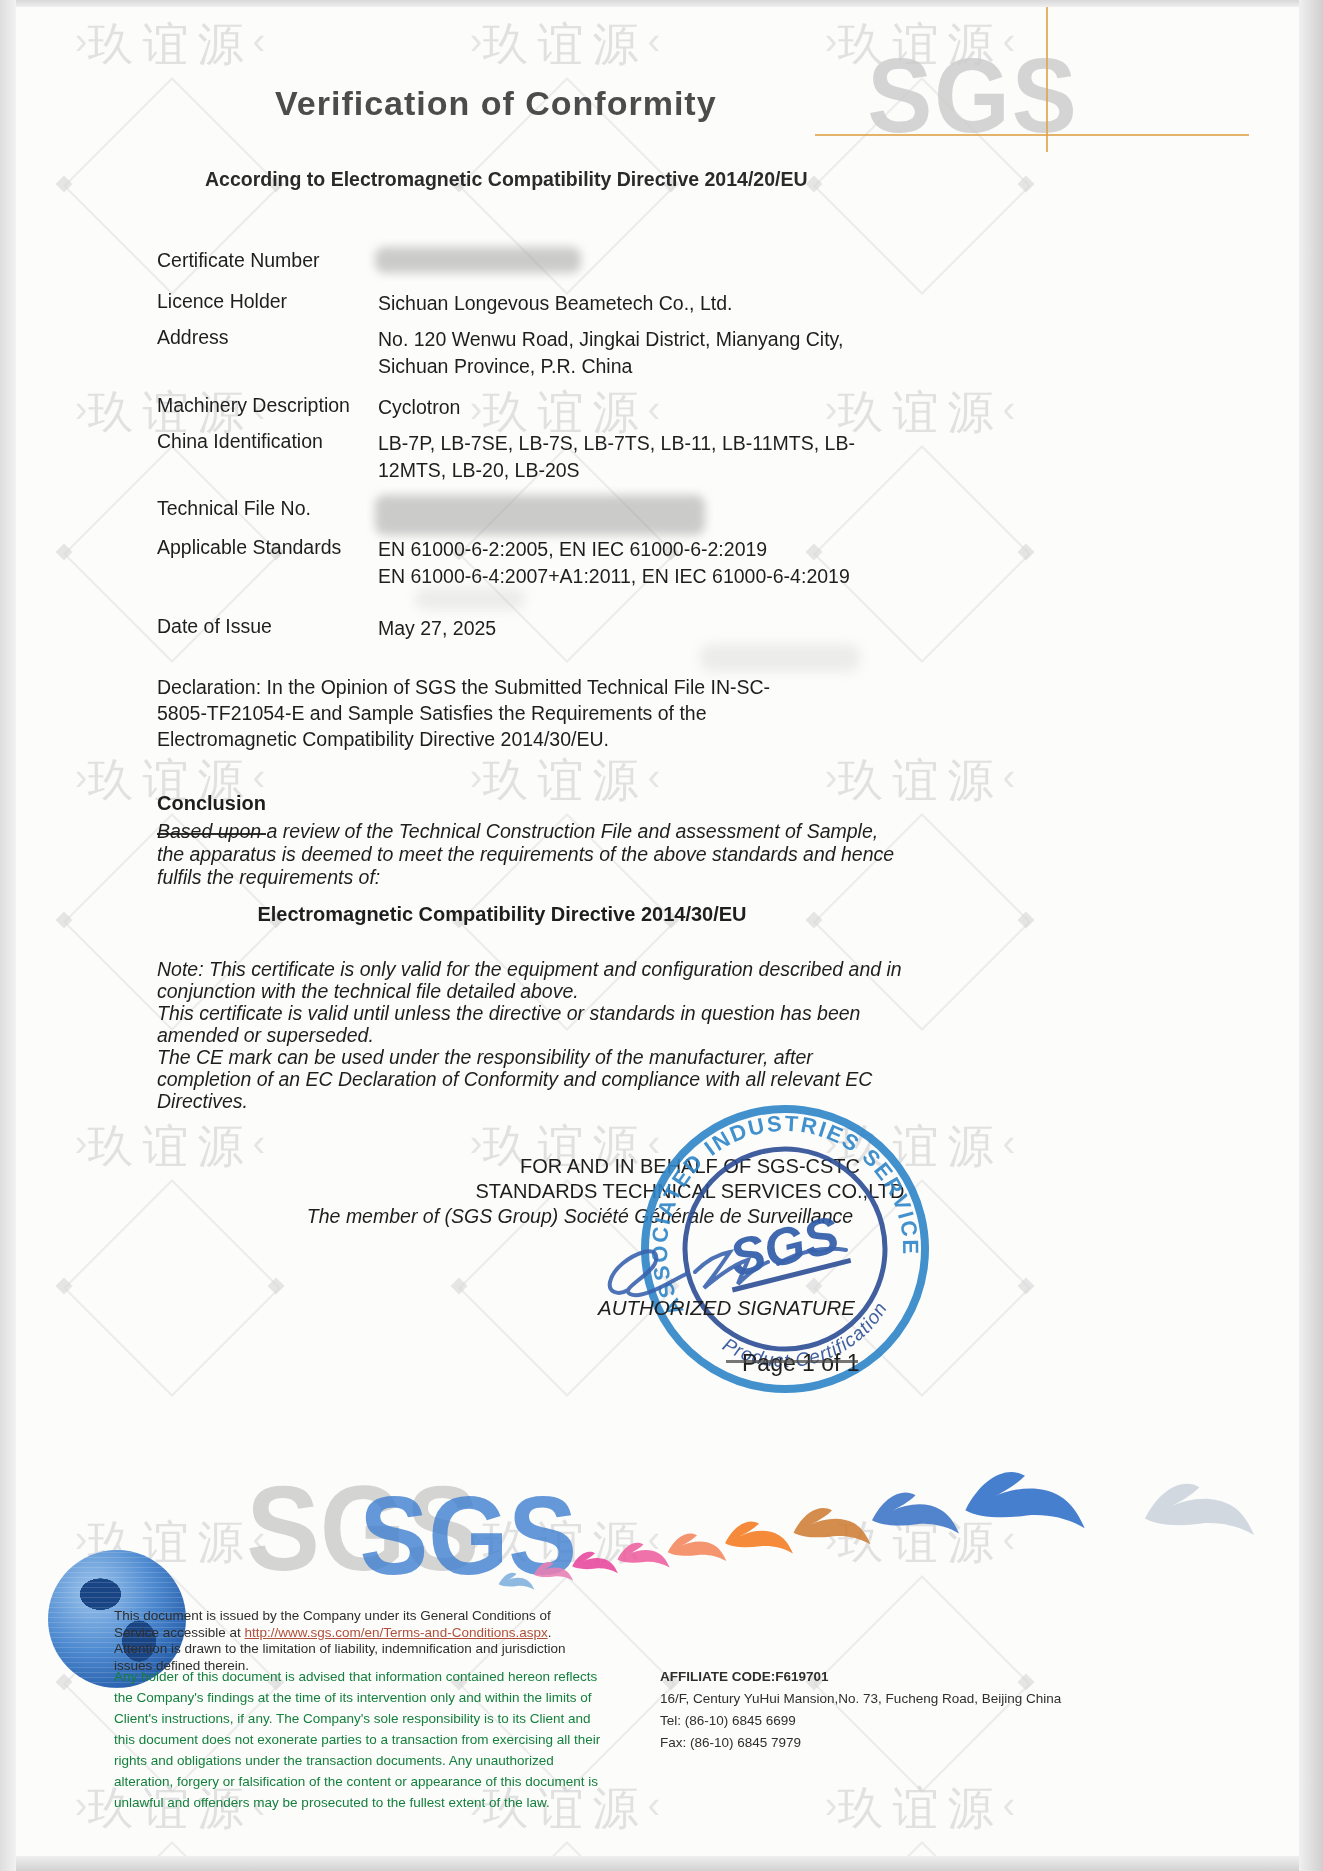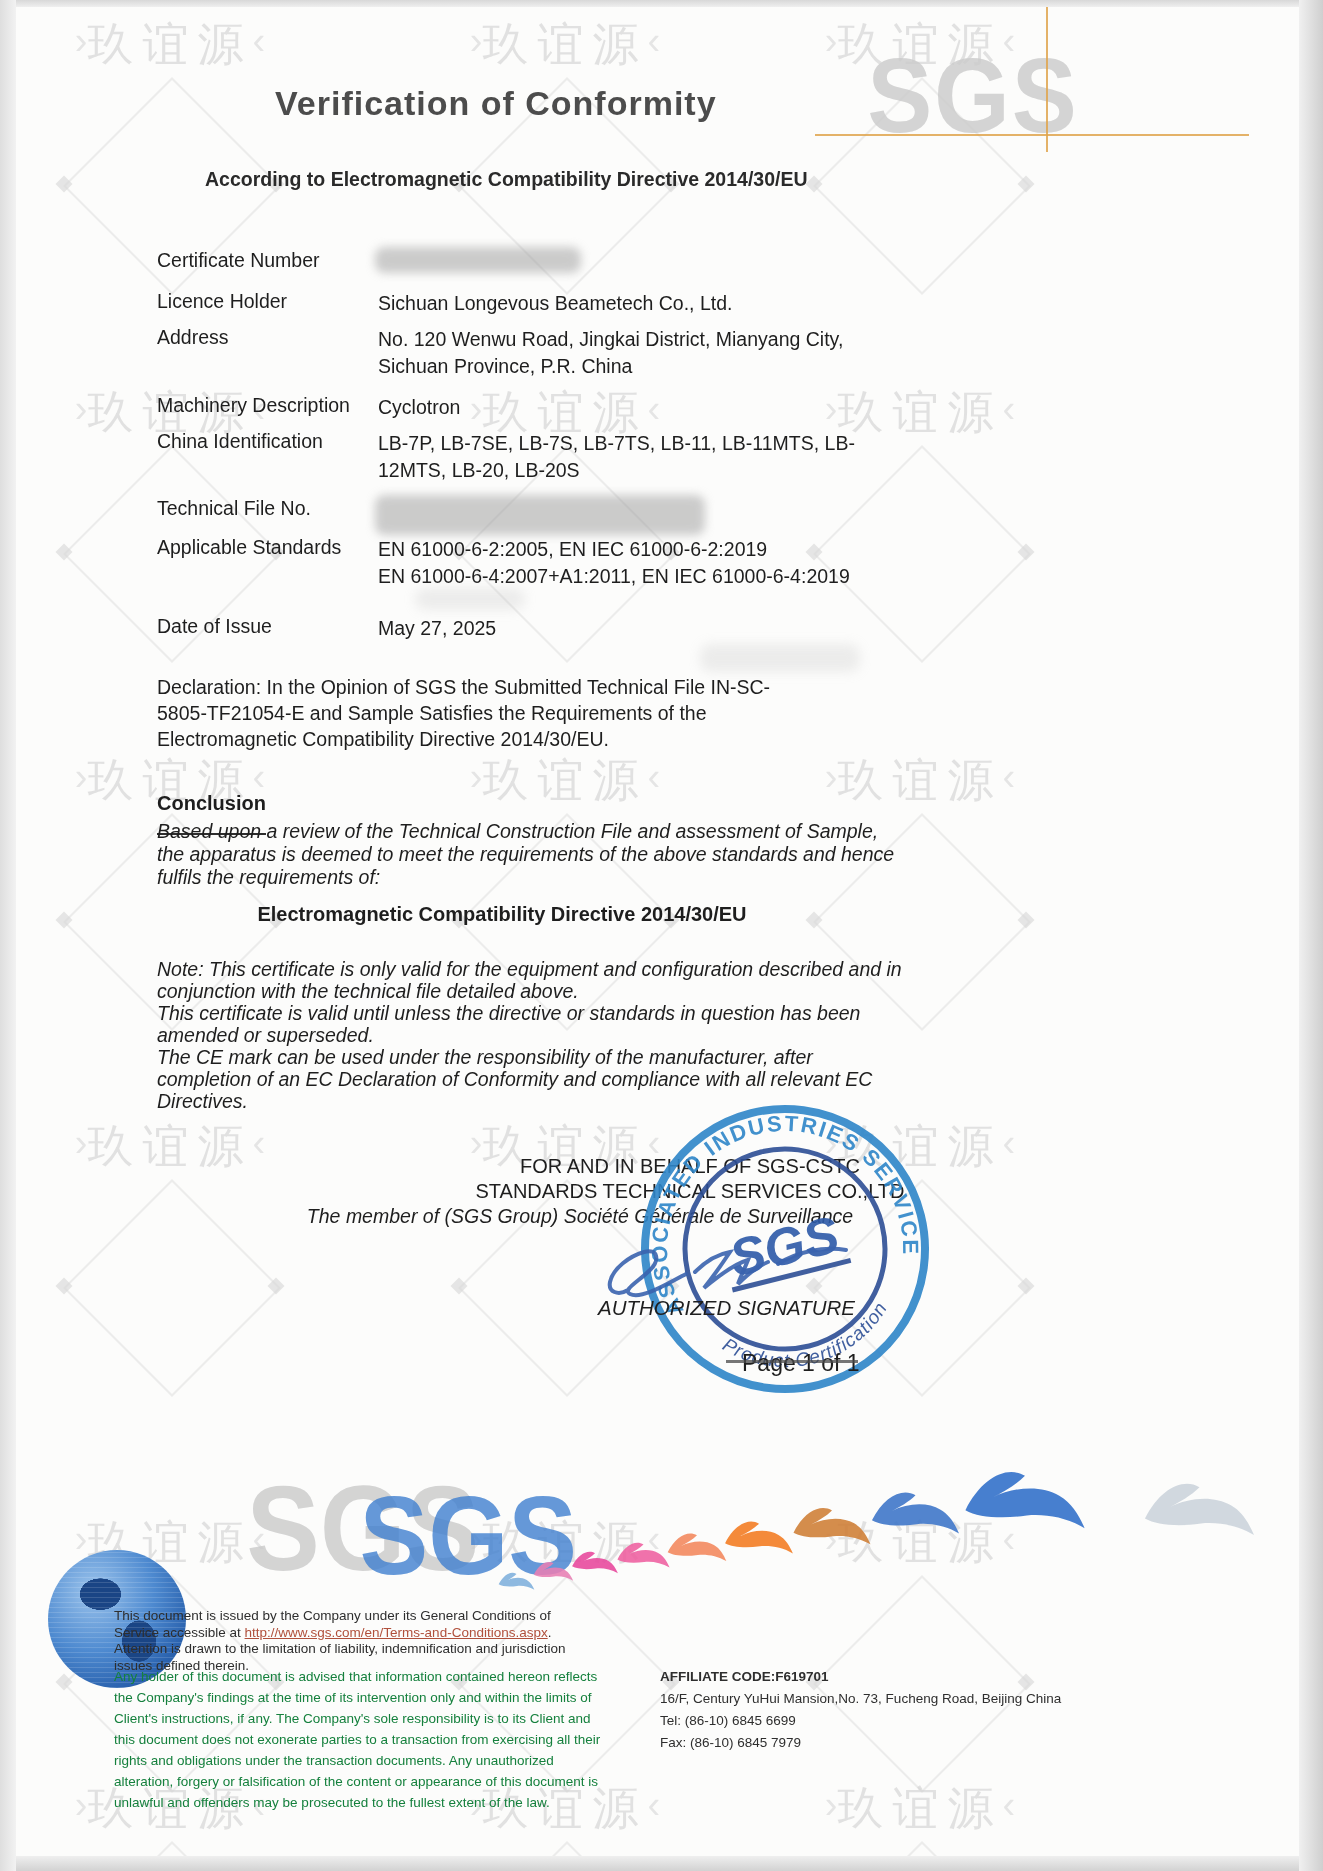--- a/index.html
+++ b/index.html
@@ -139,21 +139,21 @@
       <div class="wm-diamond" style="left: 490px; top: 1873px;"></div>
       <div class="wm" style="left: 920px; top: 1778px;"><span class="chev">›</span><span>玖谊源</span><span class="chev">‹</span></div>
       <div class="wm-diamond" style="left: 845px; top: 1873px;"></div>
     </div>
 
   <div class="corner-sgs">SGS</div>
   <div class="orange-h"></div>
   <div class="orange-v"></div>
 
   <div class="title">Verification of Conformity</div>
-  <div class="subtitle">According to Electromagnetic Compatibility Directive 2014/30/EU</div>
+  <div class="subtitle">According to Electromagnetic Compatibility Directive 2014/20/EU</div>
 
   <div id="fields">
       <div class="f-label" style="top: 249px;">Certificate Number</div>
       <div class="redact" style="top: 247px; width: 206px; height: 26px;"></div>
       <div class="f-label" style="top: 290px;">Licence Holder</div>
       <div class="f-value" style="top: 290px;">Sichuan Longevous Beametech Co., Ltd.</div>
       <div class="f-label" style="top: 326px;">Address</div>
       <div class="f-value" style="top: 326px;">No. 120 Wenwu Road, Jingkai District, Mianyang City,
 Sichuan Province, P.R. China</div>
       <div class="f-label" style="top: 394px;">Machinery Description</div>

